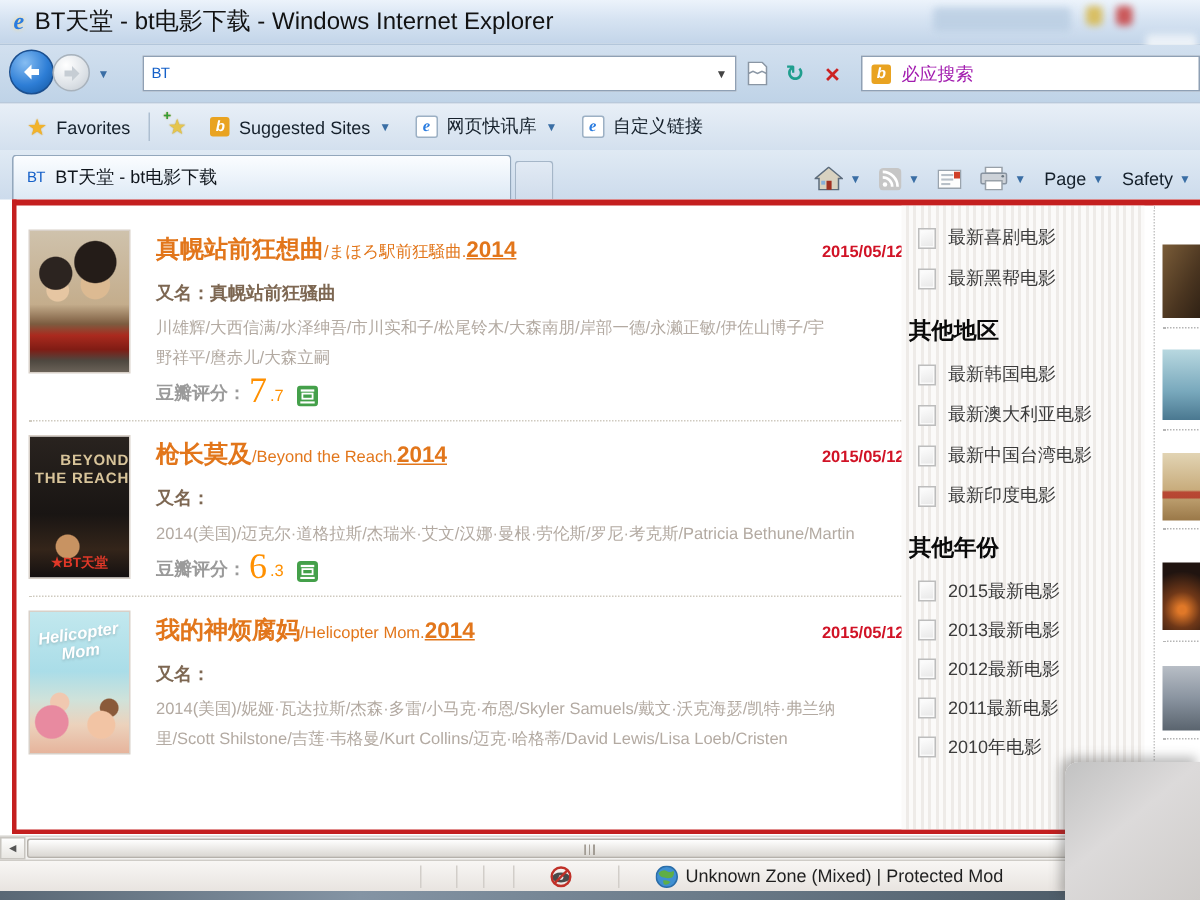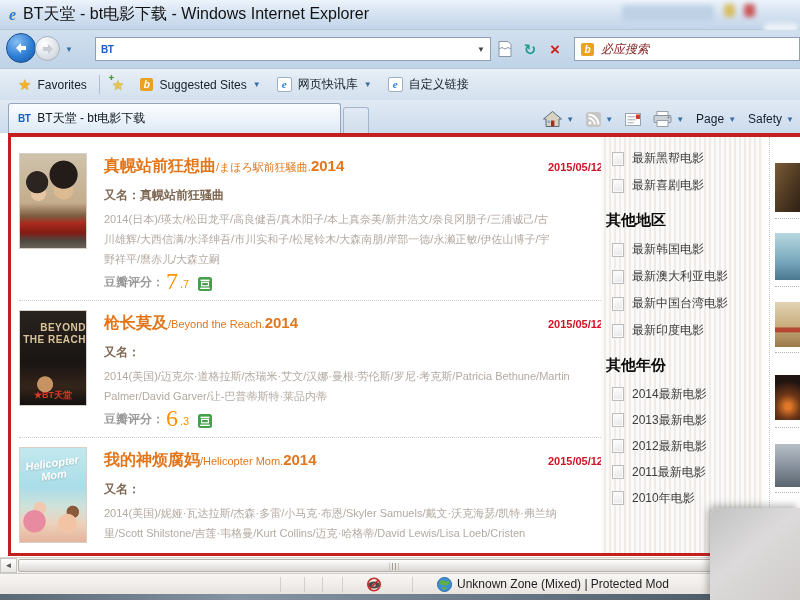--- a/index.html
+++ b/index.html
@@ -25,34 +25,34 @@
     background:linear-gradient(180deg,#d2e0ef,#bfd3e7);}
   .nav-back{position:absolute;left:6px;top:3px;width:30px;height:30px;border-radius:50%;
     background:radial-gradient(circle at 35% 28%,#86bdf2,#2e7ed6 55%,#11559f);
     border:1px solid #1b4f8f;display:flex;align-items:center;justify-content:center;cursor:pointer;}
   .nav-fwd{position:absolute;left:35px;top:6px;width:25px;height:25px;border-radius:50%;
     background:radial-gradient(circle at 35% 28%,#ffffff,#dde2e7 60%,#c3cad1);
     border:1px solid #a8b2bc;display:flex;align-items:center;justify-content:center;}
   .nav-chevron{position:absolute;left:65px;top:15px;font-size:8px;color:#3a6ea5;cursor:pointer;}
   .addr{position:absolute;left:95px;top:7px;width:396px;height:24px;background:#fff;
     border:1px solid #8fa0b4;display:flex;align-items:center;gap:6px;padding:0 5px;cursor:text;}
-  .bt-fav{font-weight:bold;font-size:10px;color:#1560c8;letter-spacing:-.5px;}
+  .bt-fav{font-weight:normal;font-size:10px;color:#1560c8;letter-spacing:-.5px;}
   .url{font-size:12px;white-space:nowrap;}
   .url .pre{color:#8a9098;}
   .url .dom{color:#1c2126;}
   .addr .dd{margin-left:auto;font-size:8px;color:#444;cursor:pointer;}
   .addr-btns{position:absolute;left:494px;top:7px;height:24px;display:flex;align-items:center;gap:3px;}
   .abtn{width:22px;height:24px;display:flex;align-items:center;justify-content:center;cursor:pointer;}
   .refresh-g{font-size:15px;font-weight:bold;color:#1f9e8e;line-height:1;}
   .stop-g{font-size:17px;font-weight:bold;color:#cc2222;line-height:1;}
   .searchbox{position:absolute;left:574px;top:7px;width:226px;height:24px;background:#fff;
     border:1px solid #8fa0b4;display:flex;align-items:center;gap:7px;padding:0 6px;cursor:text;}
   .bing-b{width:13px;height:13px;border-radius:2px;background:#e9a321;color:#fff;
     font:bold italic 10px/13px "Liberation Sans",sans-serif;text-align:center;flex:none;}
-  .srch-ph{font-style:italic;font-size:12px;color:#7f1d1d;}
+  .srch-ph{font-size:12px;color:#a21caf;}
 
   
   #favbar{position:absolute;top:68px;left:0;right:0;height:32px;
     background:linear-gradient(180deg,#e8eff7,#d3e0ee);border-top:1px solid #b9c9db;
     display:flex;align-items:center;padding-left:10px;font-size:12px;color:#15202b;}
   .fbtn{display:flex;align-items:center;gap:6px;padding:0 8px;height:24px;cursor:pointer;white-space:nowrap;}
   .star{color:#f2b32a;font-size:15px;text-shadow:0 0 1px #c78b12;}
   .starplus{position:relative;color:#e5c54e;font-size:14px;text-shadow:0 0 1px #b09020;}
   .starplus i{position:absolute;left:-3px;top:-4px;font:bold 9px "Liberation Sans",sans-serif;color:#2f9e38;font-style:normal;}
   .mini-ie{width:15px;height:15px;background:#fff;border:1px solid #9cb0c4;border-radius:2px;
@@ -100,21 +100,21 @@
     radial-gradient(circle at 72% 80%,#f2c4a4 10%,transparent 11%),
     radial-gradient(circle at 80% 68%,#8a5a3a 7%,transparent 8%),
     linear-gradient(180deg,#c2e8ee 0%,#aadde8 42%,#cfe2da 62%,#ecd2bc 80%,#e6b49c 100%);}
   .p3-title{color:#fff;font:italic bold 11px "Liberation Sans",sans-serif;text-align:center;
     margin-top:9px;transform:rotate(-8deg);text-shadow:0 1px 2px rgba(0,0,0,.18);}
   .minfo{flex:1;margin-left:17px;min-width:0;}
   .trow{display:flex;align-items:baseline;margin-top:3px;}
   .mtitle{color:#e2761b;cursor:pointer;white-space:nowrap;}
   .t-cn{font-size:16px;font-weight:bold;}
   .t-sub{font-size:11px;}
-  .t-year{font-size:15px;font-weight:bold;}
+  .t-year{font-size:15px;font-weight:bold;text-decoration:underline;}
   .mdate{margin-left:auto;color:#d11326;font-size:11px;font-weight:bold;padding-left:8px;}
   .maka{margin-top:10px;font-size:12px;font-weight:bold;color:#7d6752;min-height:14px;}
   .mcast{margin-top:5px;font-size:11px;color:#b3aaa2;line-height:20px;}
   .mrating{margin-top:3px;display:flex;align-items:flex-end;gap:2px;}
   .rlabel{font-size:12px;color:#9a9a9a;font-weight:bold;line-height:18px;}
   .rint{font-size:24px;line-height:19px;color:#ff9000;font-family:"Liberation Serif","DejaVu Serif",serif;}
   .rdec{font-size:11px;color:#ff9000;line-height:14px;}
   .douban{margin-left:7px;cursor:pointer;line-height:0;}
   .msep{border-top:1px dotted #cfcabf;margin:9px 2px 9px 0;}
 
@@ -302,21 +302,20 @@
 
       <div class="movie">
         <div class="poster p1"></div>
         <div class="minfo">
           <div class="trow">
             <span class="mtitle"><span class="t-cn">真幌站前狂想曲</span><span class="t-sub">/まほろ駅前狂騒曲.</span><span class="t-year">2014</span></span>
             <span class="mdate">2015/05/12</span>
           </div>
           <div class="maka"><span>又名：</span><span>真幌站前狂骚曲</span></div>
           <div class="mcast">
-            <div>2014(日本)/瑛太/松田龙平/高良健吾/真木阳子/本上真奈美/新井浩文/奈良冈朋子/三浦诚己/古</div>
             <div>川雄辉/大西信满/水泽绅吾/市川实和子/松尾铃木/大森南朋/岸部一德/永濑正敏/伊佐山博子/宇</div>
             <div>野祥平/麿赤儿/大森立嗣</div>
           </div>
           <div class="mrating">
             <span class="rlabel">豆瓣评分：</span>
             <span class="rint">7</span>
             <span class="rdec">.7</span>
             <span class="douban">
               <svg width="14" height="14" viewBox="0 0 14 14">
                   <rect width="14" height="14" rx="2.5" fill="#44a04a"></rect>
@@ -337,21 +336,20 @@
           <div class="p2-mark">★<span>BT天堂</span></div>
         </div>
         <div class="minfo">
           <div class="trow">
             <span class="mtitle"><span class="t-cn">枪长莫及</span><span class="t-sub">/Beyond the Reach.</span><span class="t-year">2014</span></span>
             <span class="mdate">2015/05/12</span>
           </div>
           <div class="maka"><span>又名：</span><span></span></div>
           <div class="mcast">
             <div>2014(美国)/迈克尔·道格拉斯/杰瑞米·艾文/汉娜·曼根·劳伦斯/罗尼·考克斯/Patricia Bethune/Martin</div>
-            <div>Palmer/David Garver/让-巴普蒂斯特·莱品内蒂</div>
           </div>
           <div class="mrating">
             <span class="rlabel">豆瓣评分：</span>
             <span class="rint">6</span>
             <span class="rdec">.3</span>
             <span class="douban">
               <svg width="14" height="14" viewBox="0 0 14 14">
                   <rect width="14" height="14" rx="2.5" fill="#44a04a"></rect>
                   <rect x="2.5" y="2.6" width="9" height="1.5" fill="#fff"></rect>
                   <rect x="3.6" y="5.4" width="6.8" height="3.4" fill="none" stroke="#fff" stroke-width="1.2"></rect>
@@ -379,25 +377,25 @@
             <div>里/Scott Shilstone/吉莲·韦格曼/Kurt Collins/迈克·哈格蒂/David Lewis/Lisa Loeb/Cristen</div>
           </div>
         </div>
       </div>
 
     </div>
 
     <div id="sidebar">
       <div class="side-item">
           <span class="pg-ico"></span>
+          <span class="side-label">最新喜剧电影</span>
+        </div>
+      <div class="side-item">
+          <span class="pg-ico"></span>
           <span class="side-label">最新黑帮电影</span>
-        </div>
-      <div class="side-item">
-          <span class="pg-ico"></span>
-          <span class="side-label">最新喜剧电影</span>
         </div>
       <div class="side-heading">其他地区</div>
       <div class="side-item">
           <span class="pg-ico"></span>
           <span class="side-label">最新韩国电影</span>
         </div>
       <div class="side-item">
           <span class="pg-ico"></span>
           <span class="side-label">最新澳大利亚电影</span>
         </div>
@@ -405,21 +403,21 @@
           <span class="pg-ico"></span>
           <span class="side-label">最新中国台湾电影</span>
         </div>
       <div class="side-item">
           <span class="pg-ico"></span>
           <span class="side-label">最新印度电影</span>
         </div>
       <div class="side-heading">其他年份</div>
       <div class="side-item yr">
           <span class="pg-ico"></span>
-          <span class="side-label">2014最新电影</span>
+          <span class="side-label">2015最新电影</span>
         </div>
       <div class="side-item yr">
           <span class="pg-ico"></span>
           <span class="side-label">2013最新电影</span>
         </div>
       <div class="side-item yr">
           <span class="pg-ico"></span>
           <span class="side-label">2012最新电影</span>
         </div>
       <div class="side-item yr">

